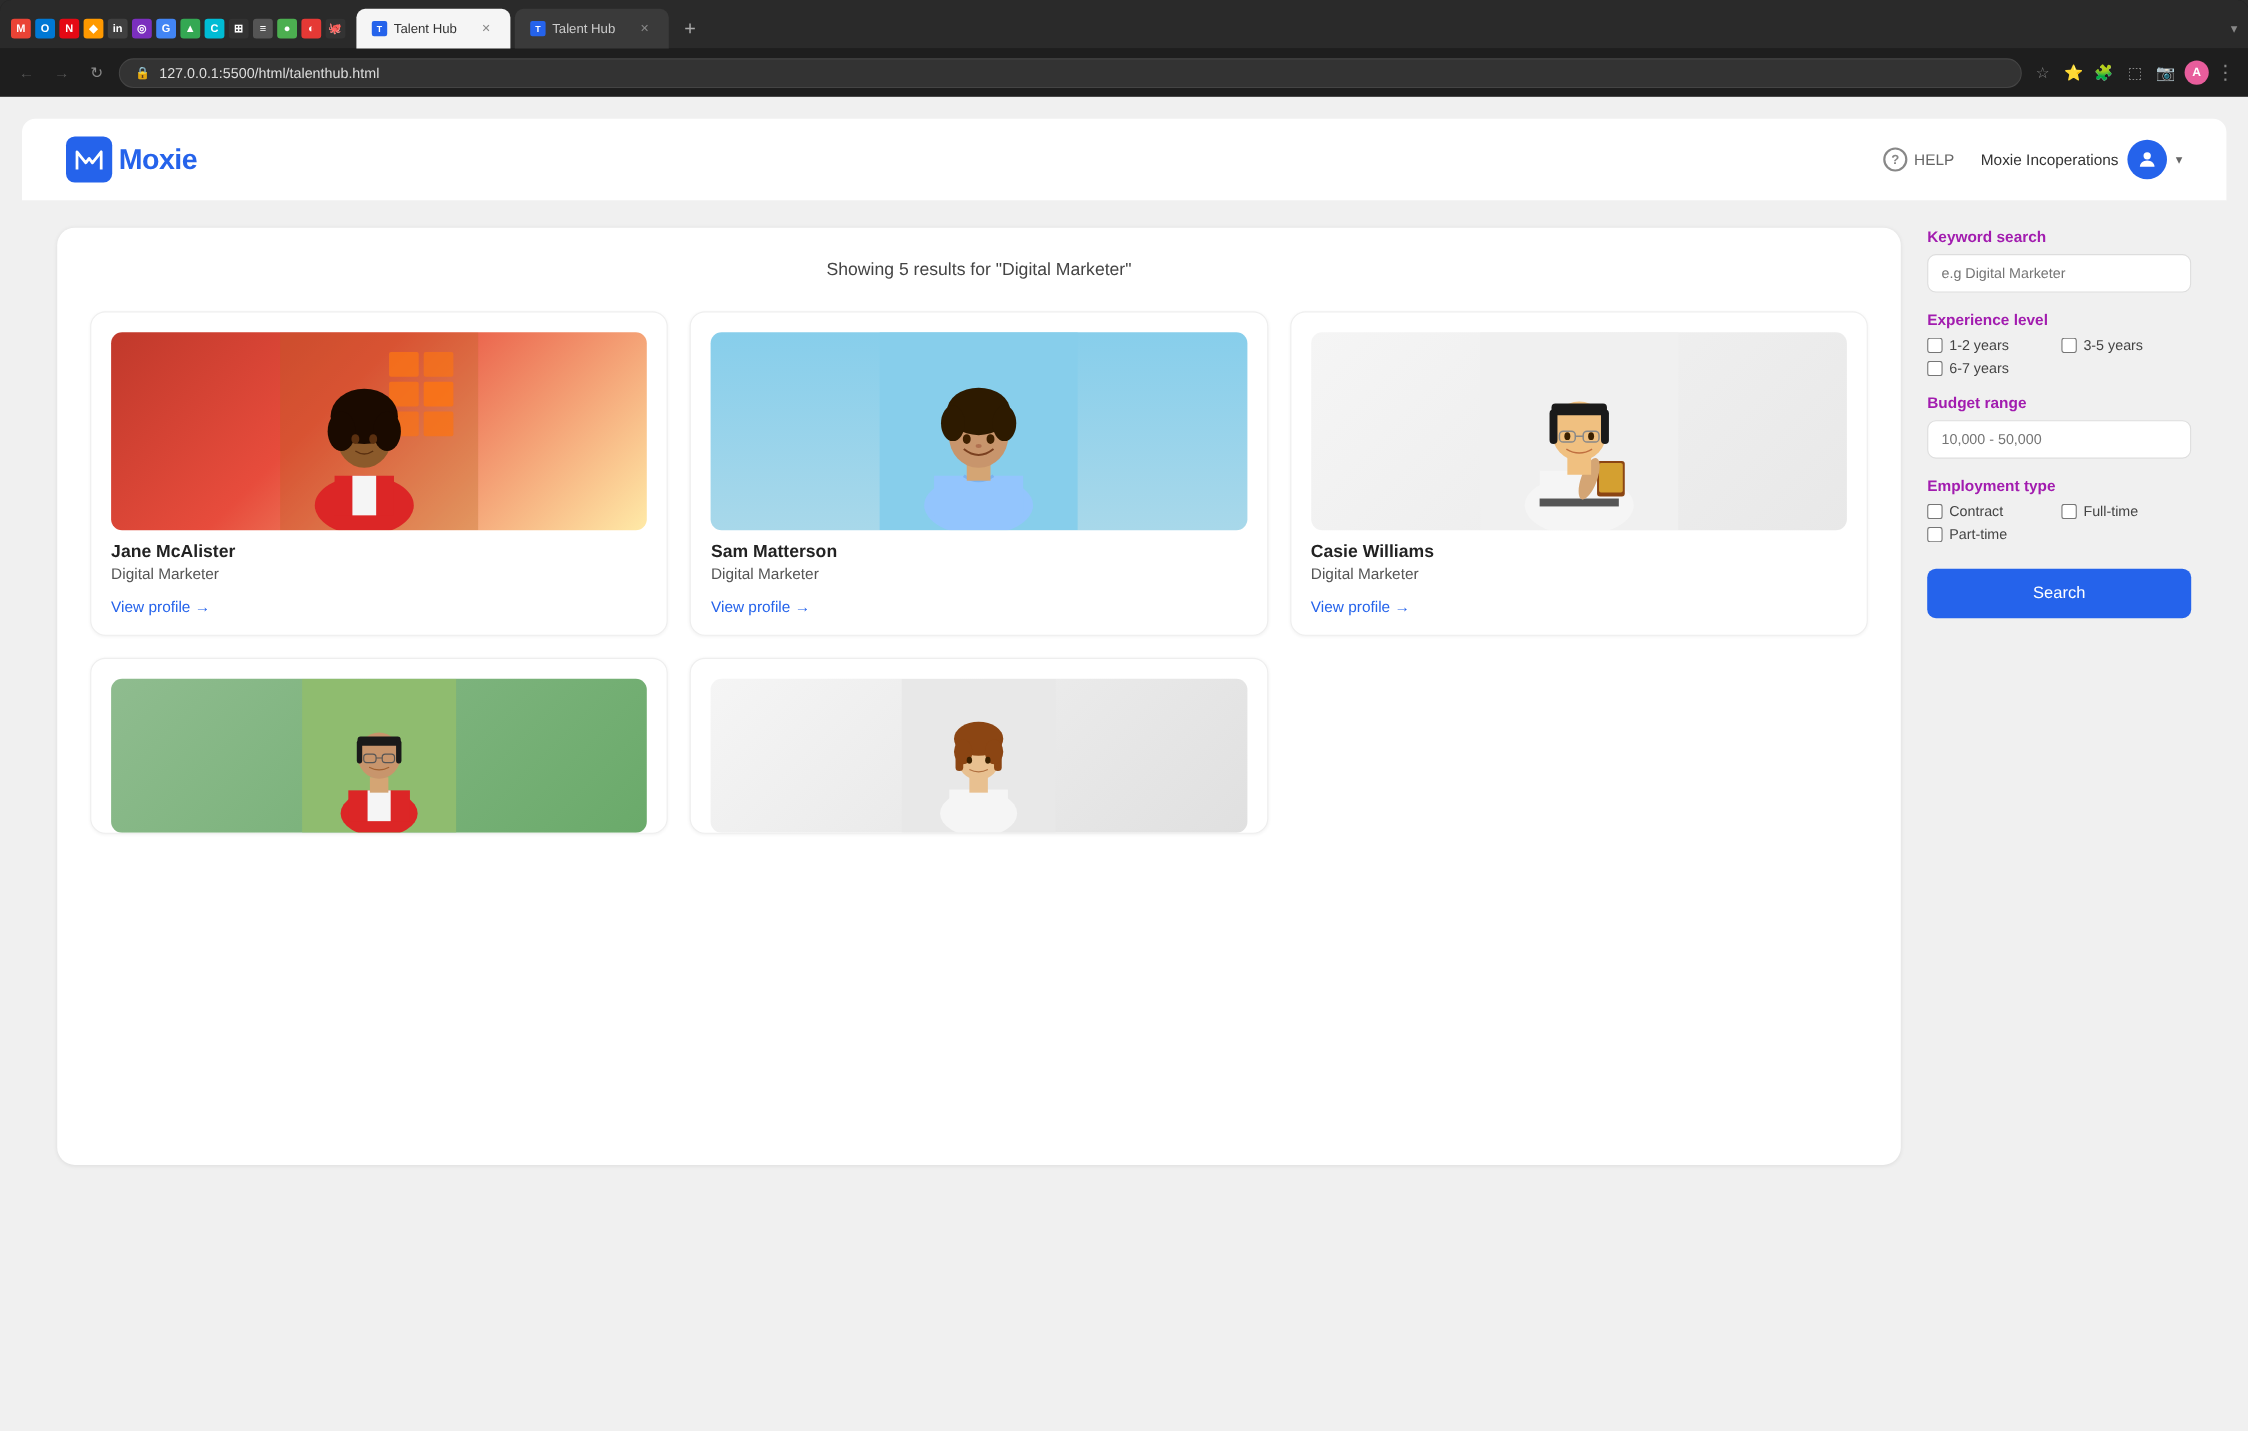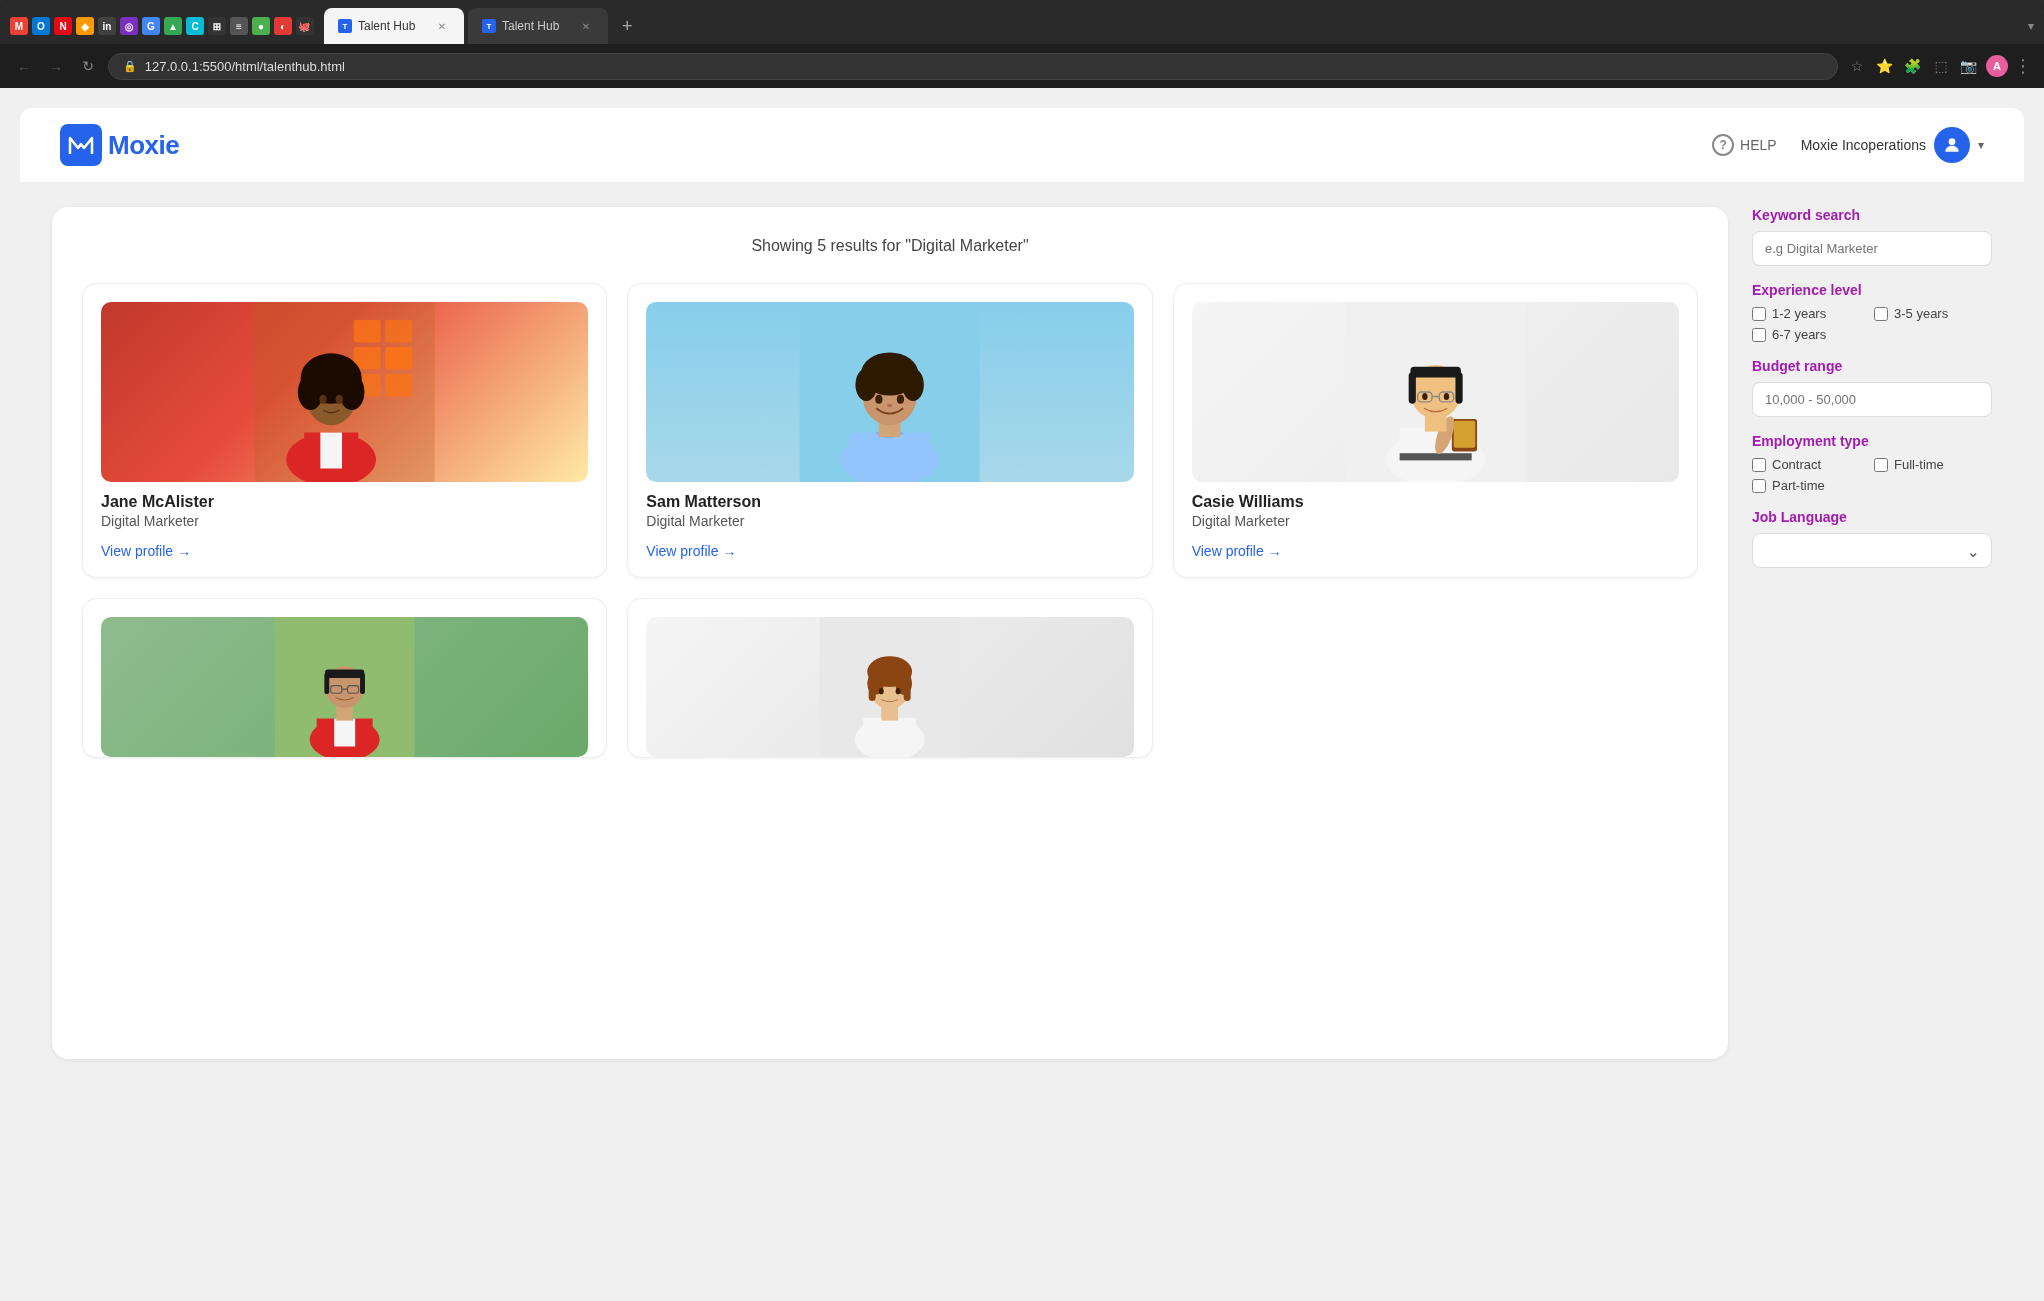--- a/index.html
+++ b/index.html
@@ -671,28 +671,18 @@
             <input type="checkbox" id="emp2" style="">
             <label for="emp2">Full-time</label>
           </div>
           <div class="checkbox-row">
             <input type="checkbox" id="emp3" style="">
             <label for="emp3">Part-time</label>
           </div>
         </div>
       </div>
 
-      <div class="filter-section">
-        <label class="filter-label">Job Language</label>
-        <div class="select-wrap">
-          <select class="job-language-select">
-            <option value=""></option>
-            <option value="english">English</option>
-            <option value="french">French</option>
-            <option value="spanish">Spanish</option>
-          </select>
-        </div>
-      </div>
-
+
+      <button class="search-btn">Search</button>
 
     </div>
   </div>
 </div>
 
 </body></html>

